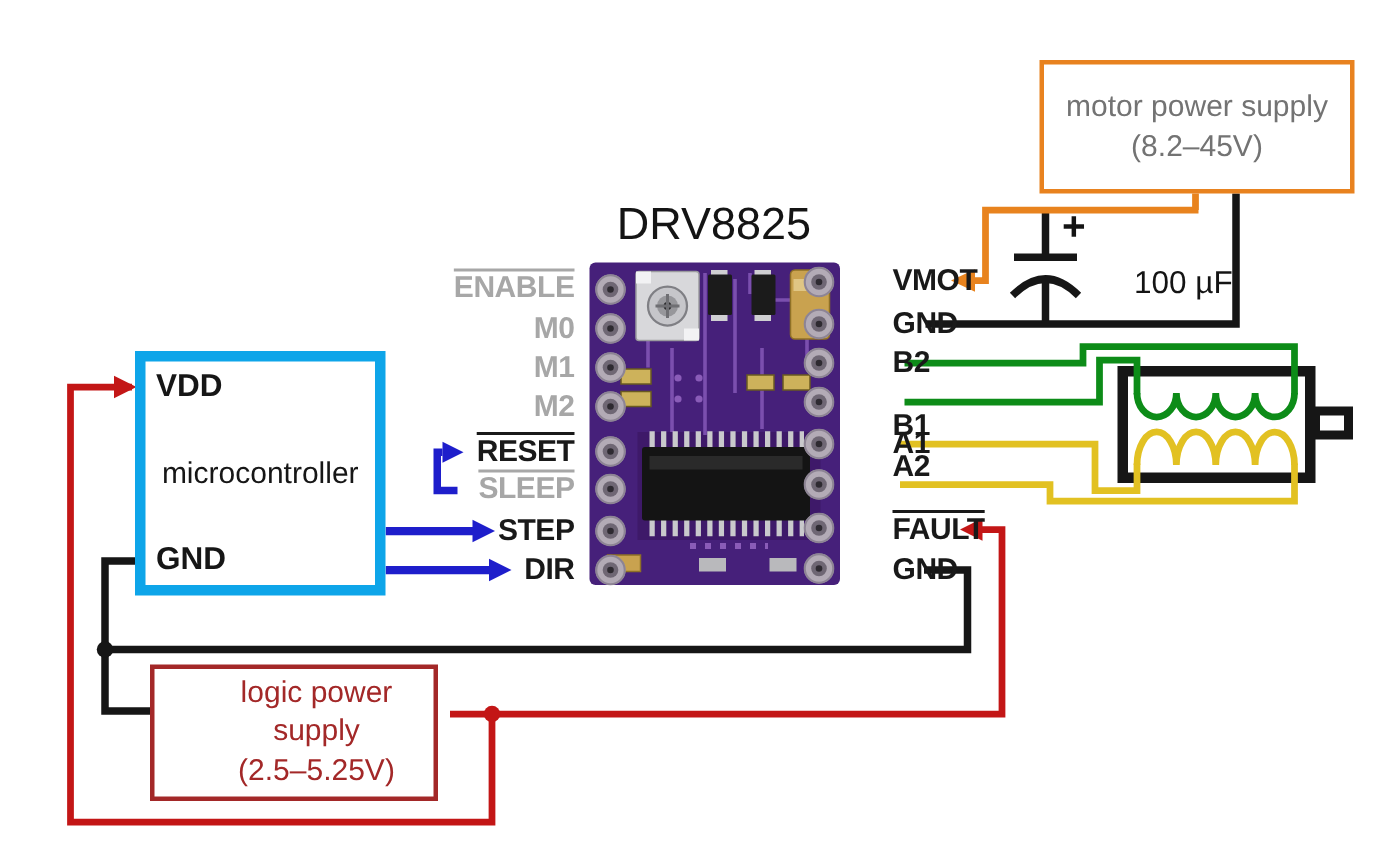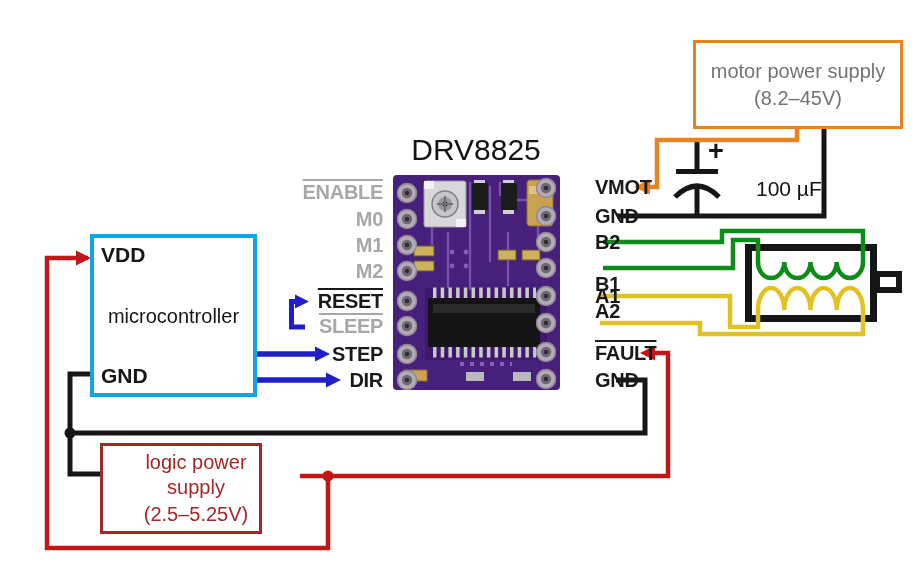--- a/index.html
+++ b/index.html
@@ -8,31 +8,31 @@
   #wiring{position:absolute;left:0;top:0;}
   .title{position:absolute;left:390px;top:133px;width:172px;text-align:center;
          font:400 30px/34px "Liberation Sans",sans-serif;color:#141414;}
   .pin{position:absolute;font:bold 20px/24px "Liberation Sans",sans-serif;color:#191919;
        letter-spacing:-0.3px;white-space:nowrap;}
   .pinL{left:240px;width:143px;text-align:right;}
   .pinR{left:571px;width:160px;text-align:left;margin-left:24px;}
   .dis{color:#a7a7a7;}
   .ov{text-decoration:overline;text-decoration-thickness:2.2px;}
   .mcu{position:absolute;left:90px;top:234px;width:167px;height:163px;box-sizing:border-box;
-       border:4px solid #0ea5e9;background:#fff;display:flex;flex-direction:column;
+       border:7px solid #0ea5e9;background:#fff;display:flex;flex-direction:column;
        justify-content:space-between;}
   .mcu .vdd,.mcu .gnd{font:bold 21px/22px "Liberation Sans",sans-serif;color:#161616;}
   .mcu .vdd{padding:6px 0 0 7px;}
   .mcu .gnd{padding:0 0 6px 7px;}
   .mcu .name{font:400 20px/22px "Liberation Sans",sans-serif;color:#161616;text-align:center;}
   .psu{position:absolute;box-sizing:border-box;background:#fff;display:flex;flex-direction:column;
        align-items:center;justify-content:center;gap:2px;text-align:center;}
   .motor-psu{left:693px;top:40px;width:210px;height:89px;border:3px solid #e8821f;color:#737373;
        font:400 20px/25px "Liberation Sans",sans-serif;}
-  .logic-psu{left:100px;top:443px;width:162px;height:91px;border:3px solid #a32828;color:#a32828;
+  .logic-psu{left:100px;top:443px;width:192px;height:91px;border:3px solid #a32828;color:#a32828;
        font:400 20px/25px "Liberation Sans",sans-serif;padding-left:30px;}
   .plus{position:absolute;left:708px;top:138px;font:bold 27px/27px "Liberation Sans",sans-serif;color:#141414;}
   .capval{position:absolute;left:727px;top:177px;font:400 21px/24px "Liberation Sans",sans-serif;color:#141414;margin-left:29px;}
 </style>
 </head>
 <body>
 
 <div id="canvas">
 
   <svg id="wiring" width="917" height="572" viewBox="0 0 917 572">

